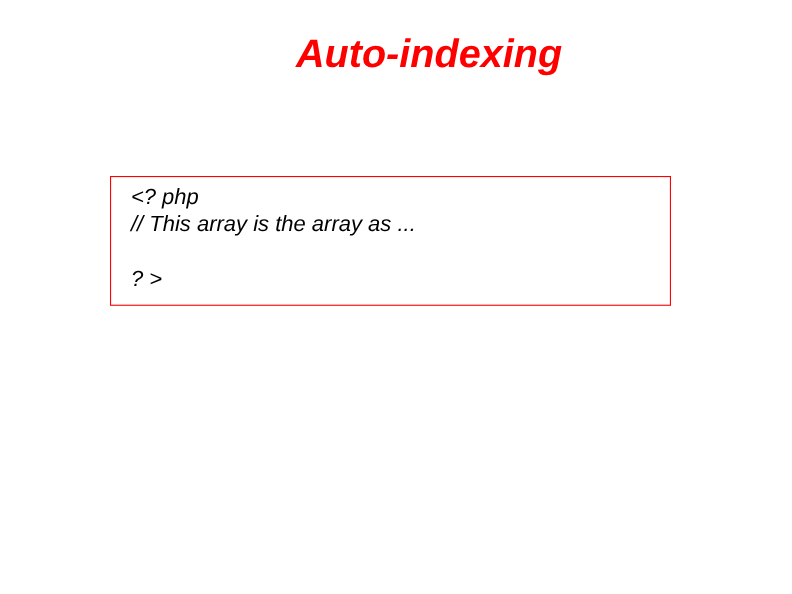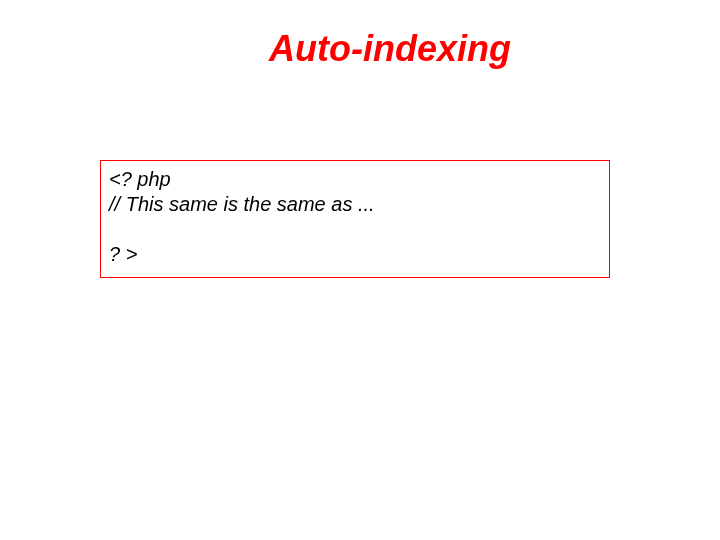--- a/index.html
+++ b/index.html
@@ -21,35 +21,35 @@
     font-size: 36px;
     font-weight: bold;
     text-align: center;
     width: 100%;
     margin-top: 8px;
     margin-left: 30px;
   }
   .code-box {
     border: 1px solid #ff0000;
     margin: 90px 90px 0 100px;
-    padding: 6px 10px 10px 8px;
+    padding: 6px 10px 10px 18px;
     width: 510px;
   }
   .code-line {
     color: #000000;
     font-size: 20px;
     line-height: 1.25;
     font-family: Arial, Helvetica, sans-serif;
   }
   .blank { height: 25px; }
 </style>
 </head>
 <body>
 
 <div class="slide">
   <div class="title">Auto-indexing</div>
   <div class="code-box">
     <div class="code-line">&lt;? php</div>
-    <div class="code-line">// This same is the same as ...</div>
+    <div class="code-line">// This array is the array as ...</div>
     <div class="blank"></div>
     <div class="code-line">? &gt;</div>
   </div>
 </div>
 
 </body></html>

